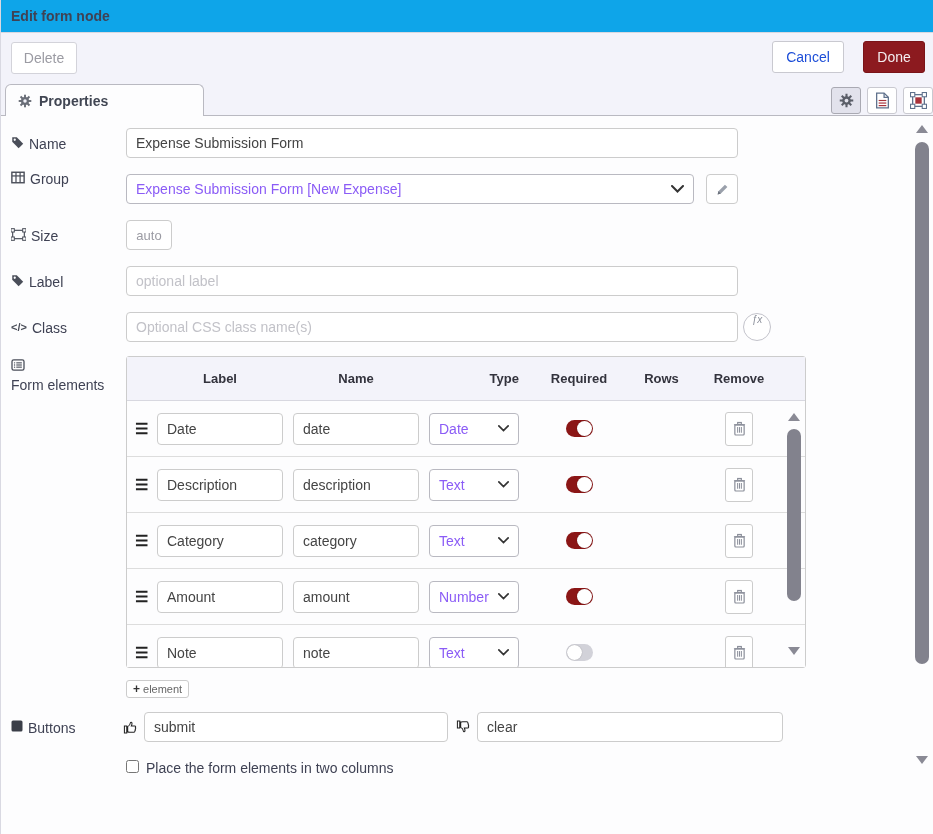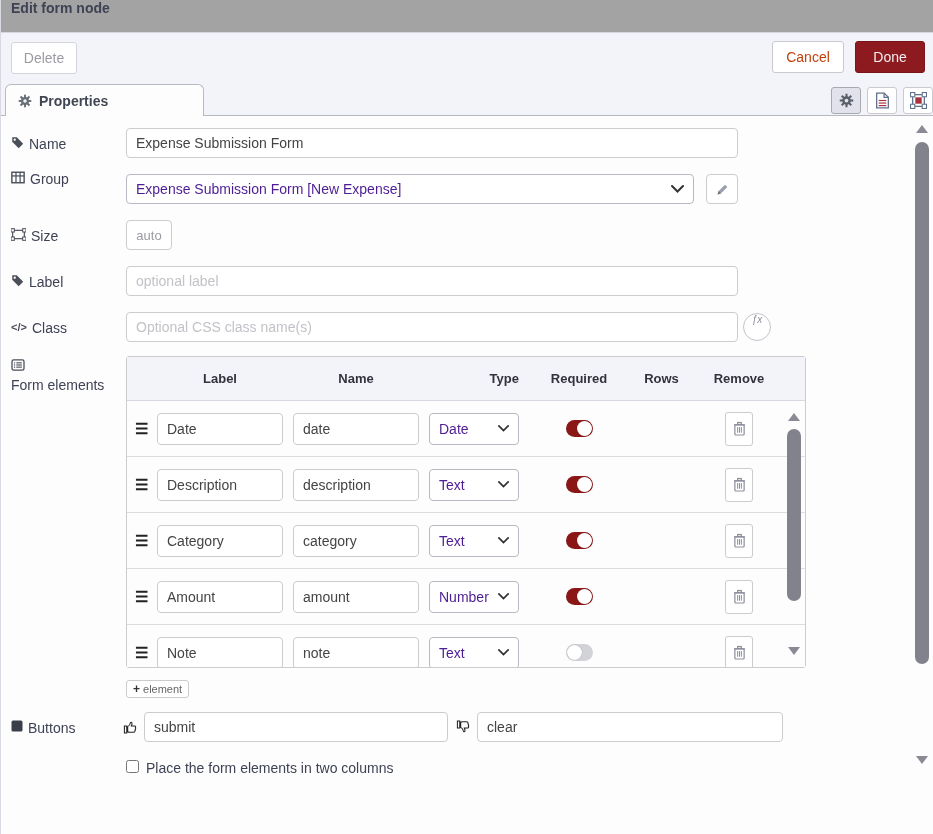--- a/index.html
+++ b/index.html
@@ -1,45 +1,45 @@
 <!DOCTYPE html>
 <html><head>
 <meta charset="utf-8">
 <style>
   * { margin:0; padding:0; box-sizing:border-box; }
   html,body { width:933px; height:834px; }
   body { font-family:"Liberation Sans", sans-serif; color:#3f4254; background:#fff; }
   .window { position:relative; width:933px; height:834px; overflow:hidden; background:#fdfdfe; border-left:1px solid #d9d9e2; }
 
   
-  .header-bar { position:absolute; top:0; left:0; right:0; height:33px; background:#a3a3a3; border-bottom:1px solid #d8d8e0; display:flex; padding-left:10px; }
+  .header-bar { position:absolute; top:0; left:0; right:0; height:33px; background:#0ea5e9; border-bottom:1px solid #d8d8e0; display:flex; align-items:center; padding-left:10px; }
   .header-bar h1 { font-size:14px; font-weight:bold; color:#3f4254; }
 
   
   .button-bar { position:absolute; top:33px; left:0; right:0; height:51px; background:#f3f3fa; }
   .btn { display:inline-flex; align-items:center; justify-content:center; height:32px; border-radius:3px; font-size:14px; cursor:pointer; background:#fff; border:1px solid #d3d3da; }
   .btn-delete { position:absolute; left:10px; top:9px; width:66px; color:#9b9ba3; }
-  .btn-cancel { position:absolute; right:89px; top:8px; width:72px; color:#c2410c; border-color:#c9c9d0; }
-  .btn-done { position:absolute; right:8px; top:8px; width:70px; color:#f4eef0; border:1px solid #7a1418; }
+  .btn-cancel { position:absolute; right:89px; top:8px; width:72px; color:#1d4ed8; border-color:#c9c9d0; }
+  .btn-done { position:absolute; right:8px; top:8px; width:62px; color:#f4eef0; border:1px solid #7a1418; }
 
   
   .tab-bar { position:absolute; top:84px; left:0; right:0; height:32px; background:#f3f3fa; border-bottom:1px solid #b9b9c1; }
   .tab-active { position:absolute; left:4px; top:0; width:199px; height:32px; background:#fdfdfe; border:1px solid #b9b9c1; border-bottom:none; border-radius:6px 6px 0 0; display:flex; align-items:center; gap:7px; padding-left:12px; font-size:14px; font-weight:bold; color:#414653; z-index:2; }
   .tab-icons { position:absolute; right:0; top:3px; display:flex; gap:6px; }
   .icon-btn { width:30px; height:27px; border:1px solid #c9c9d0; border-radius:3px; background:#fff; display:flex; align-items:center; justify-content:center; cursor:pointer; }
   .icon-btn.selected { background:#e2e2ec; border-color:#a9a9b2; }
 
   
   .content { position:absolute; top:116px; left:0; right:0; height:682px; background:#fdfdfe; }
   .frow { position:absolute; left:0; display:flex; align-items:center; }
   .flabel { position:absolute; left:10px; width:108px; display:flex; align-items:flex-start; gap:5px; font-size:14px; color:#3f4254; line-height:1.35; flex-wrap:wrap; }
   .flabel .ic { margin-top:1px; }
   .tinput { height:30px; border:1px solid #ccc; border-radius:4px; padding:0 9px; font-size:14px; color:#444; background:#fff; font-family:"Liberation Sans", sans-serif; width:100%; }
   .tinput::placeholder { color:#c2c2c8; }
-  .mockselect { height:30px; border:1px solid #b9b9c1; border-radius:4px; background:#fff; display:flex; align-items:center; font-size:14px; color:#4c1d95; padding:0 9px; position:relative; cursor:pointer; }
+  .mockselect { height:30px; border:1px solid #b9b9c1; border-radius:4px; background:#fff; display:flex; align-items:center; font-size:14px; color:#8b5cf6; padding:0 9px; position:relative; cursor:pointer; }
   .mockselect .chev { position:absolute; right:9px; }
   .smallbtn { height:30px; border:1px solid #ccc; border-radius:4px; background:#fff; display:flex; align-items:center; justify-content:center; cursor:pointer; }
 
   
   .eltable { position:absolute; left:125px; top:240px; width:680px; height:312px; border:1px solid #ccc; border-radius:3px; background:#fdfdfe; }
   .eltable-head { height:44px; background:#f3f3fa; border-bottom:1px solid #d8d8e0; display:flex; align-items:center; font-size:13px; font-weight:bold; color:#33333d; padding-left:8px; }
   .hc { text-align:center; }
   .hc-handle { width:22px; }
   .hc-label { width:126px; margin-right:10px; }
   .hc-name { width:126px; margin-right:10px; }

